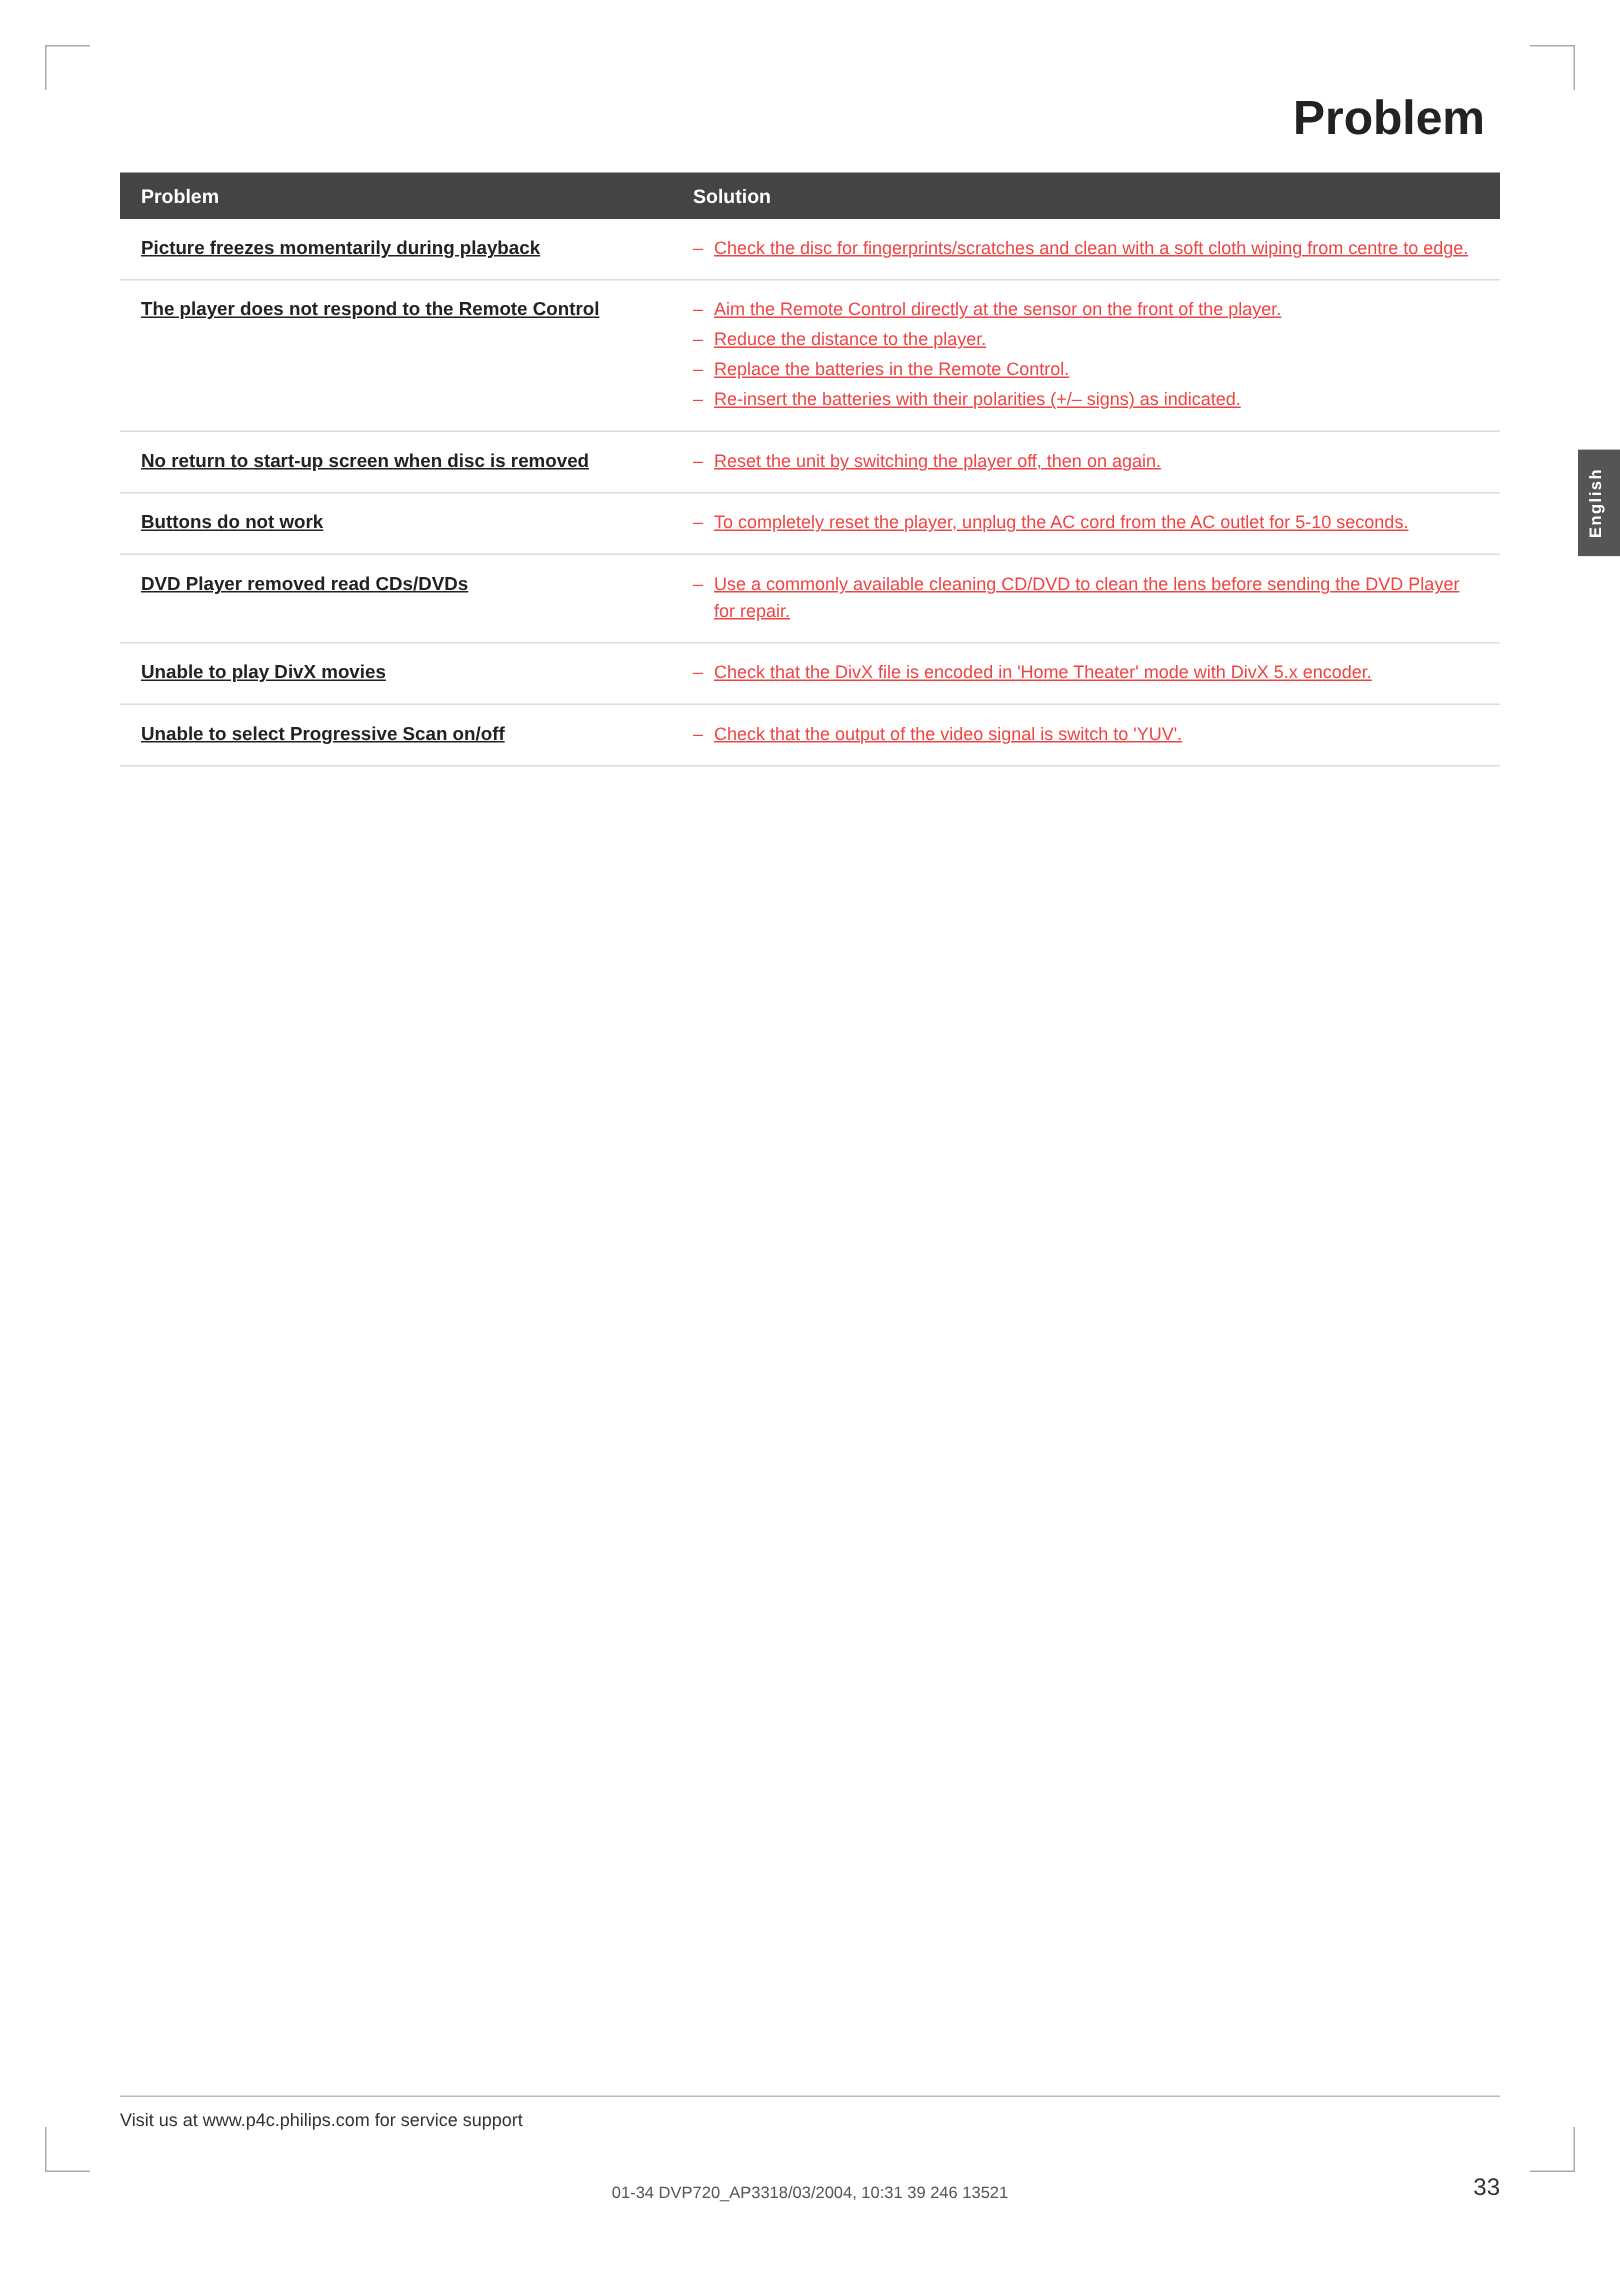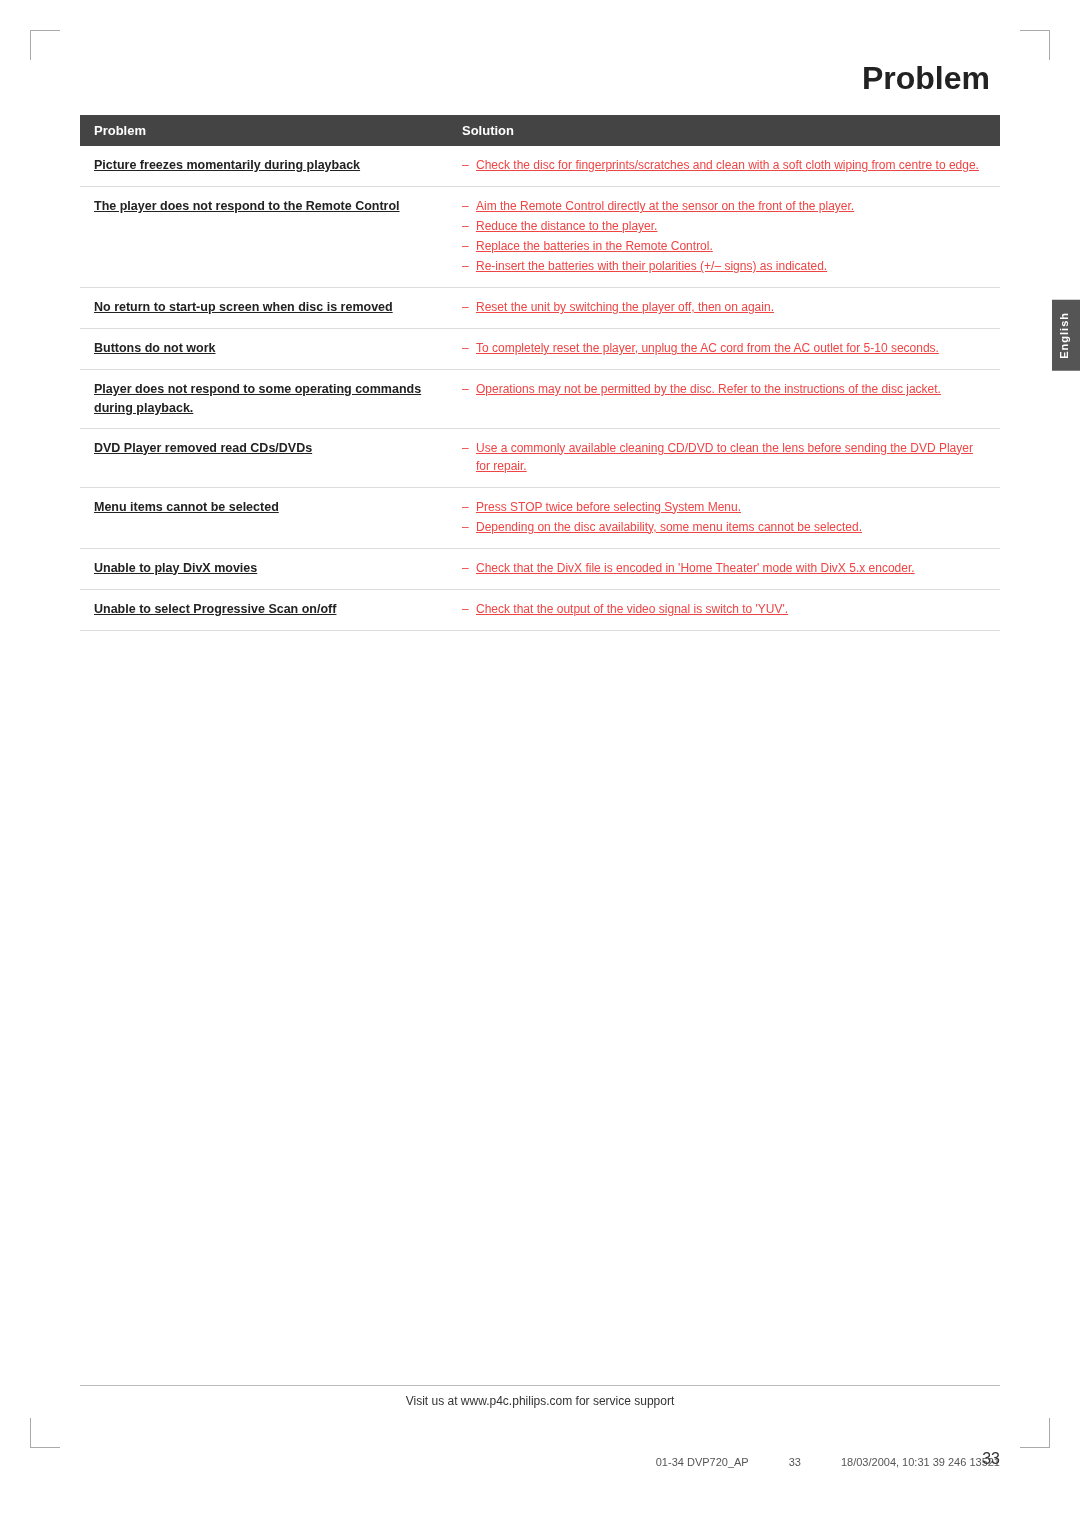--- a/index.html
+++ b/index.html
@@ -119,41 +119,40 @@
 
     .solution-list li::before {
       content: '–';
       position: absolute;
       left: 0;
     }
 
     
     .footer-line {
       position: absolute;
-      bottom: 120px;
+      bottom: 108px;
       left: 80px;
       right: 80px;
       border-top: 1px solid #bbb;
       padding-top: 8px;
-      text-align: center;
+      text-align: left;
       font-size: 12px;
       color: #333;
     }
 
     .footer-bottom {
       position: absolute;
       bottom: 60px;
       left: 80px;
       right: 80px;
       display: flex;
-      justify-content: flex-end;
+      justify-content: center;
       align-items: center;
       font-size: 11px;
       color: #555;
-      gap: 40px;
     }
 
     .page-number {
       position: absolute;
       bottom: 60px;
       right: 80px;
       font-size: 16px;
       font-weight: normal;
       color: #333;
     }
@@ -209,41 +208,24 @@
         </tr>
         <tr>
           <td>Buttons do not work</td>
           <td>
             <ul class="solution-list">
               <li>To completely reset the player, unplug the AC cord from the AC outlet for 5-10 seconds.</li>
             </ul>
           </td>
         </tr>
         <tr>
-          <td>Player does not respond to some operating commands during playback.</td>
-          <td>
-            <ul class="solution-list">
-              <li>Operations may not be permitted by the disc. Refer to the instructions of  the disc jacket.</li>
-            </ul>
-          </td>
-        </tr>
-        <tr>
           <td>DVD Player removed read CDs/DVDs</td>
           <td>
             <ul class="solution-list">
               <li>Use a commonly available cleaning CD/DVD to clean the lens before sending the DVD Player for repair.</li>
-            </ul>
-          </td>
-        </tr>
-        <tr>
-          <td>Menu items cannot be selected</td>
-          <td>
-            <ul class="solution-list">
-              <li>Press STOP twice before selecting System Menu.</li>
-              <li>Depending on the disc availability, some menu items cannot be selected.</li>
             </ul>
           </td>
         </tr>
         <tr>
           <td>Unable to play DivX movies</td>
           <td>
             <ul class="solution-list">
               <li>Check that the DivX file is encoded in 'Home Theater' mode with DivX 5.x encoder.</li>
             </ul>
           </td>

